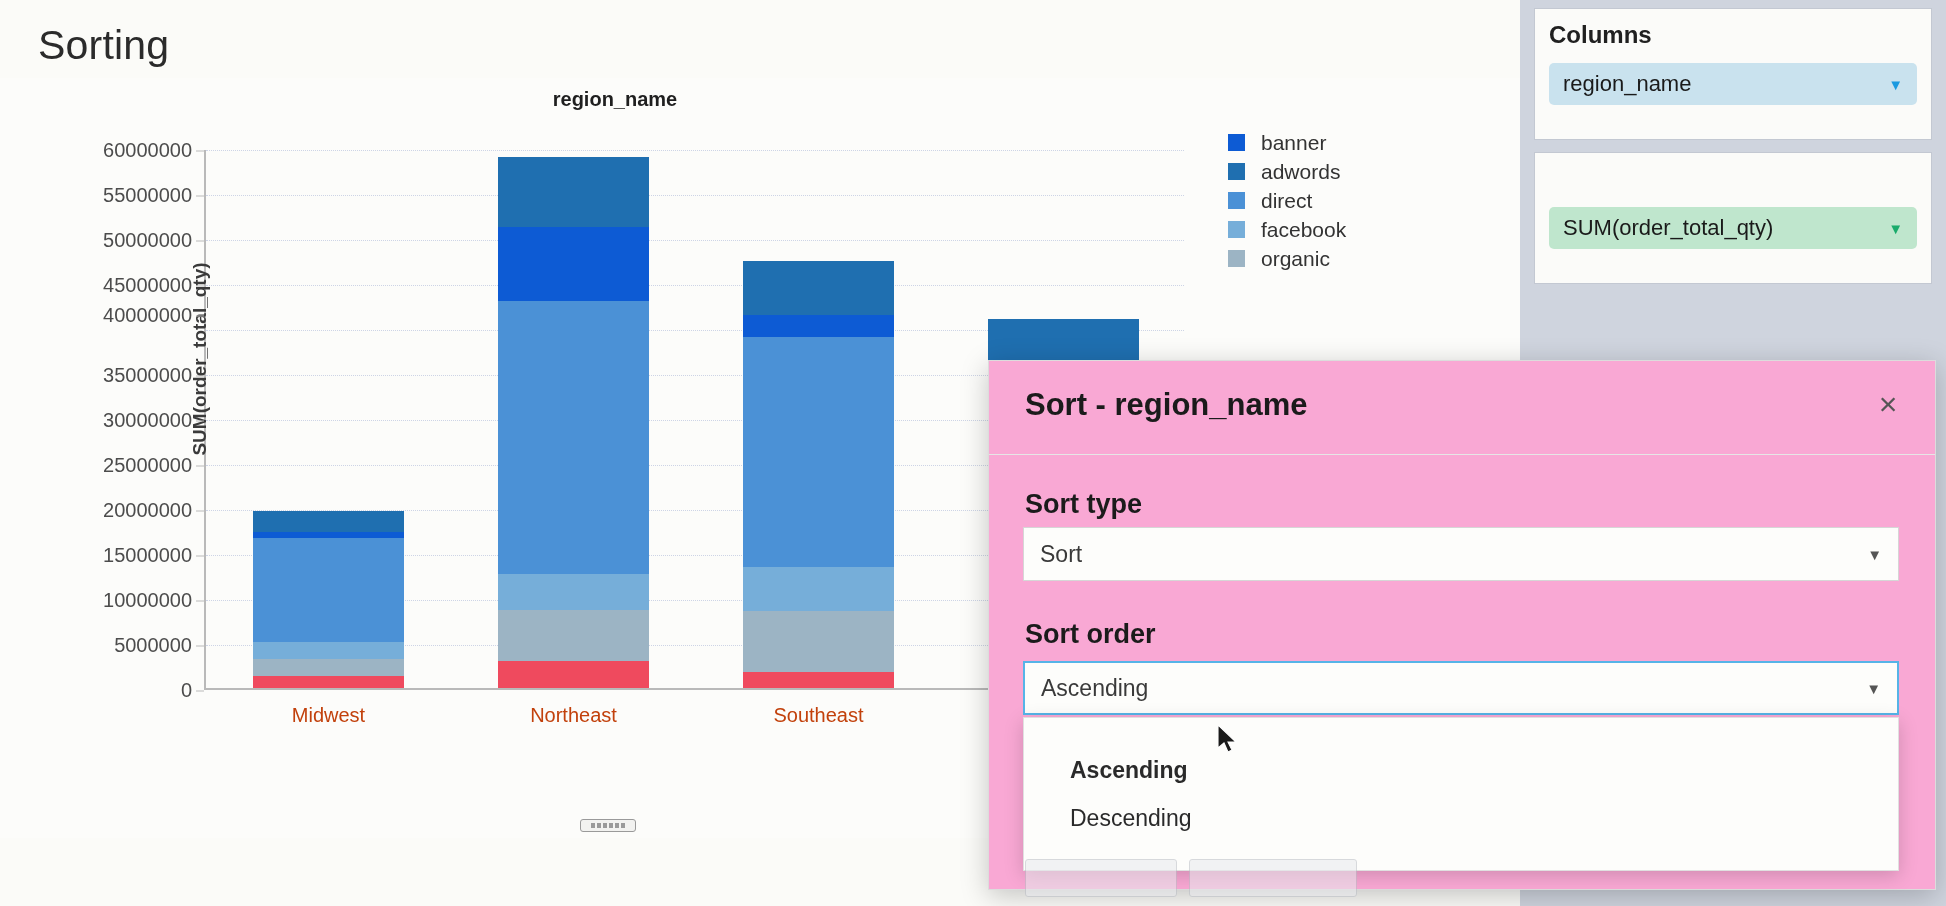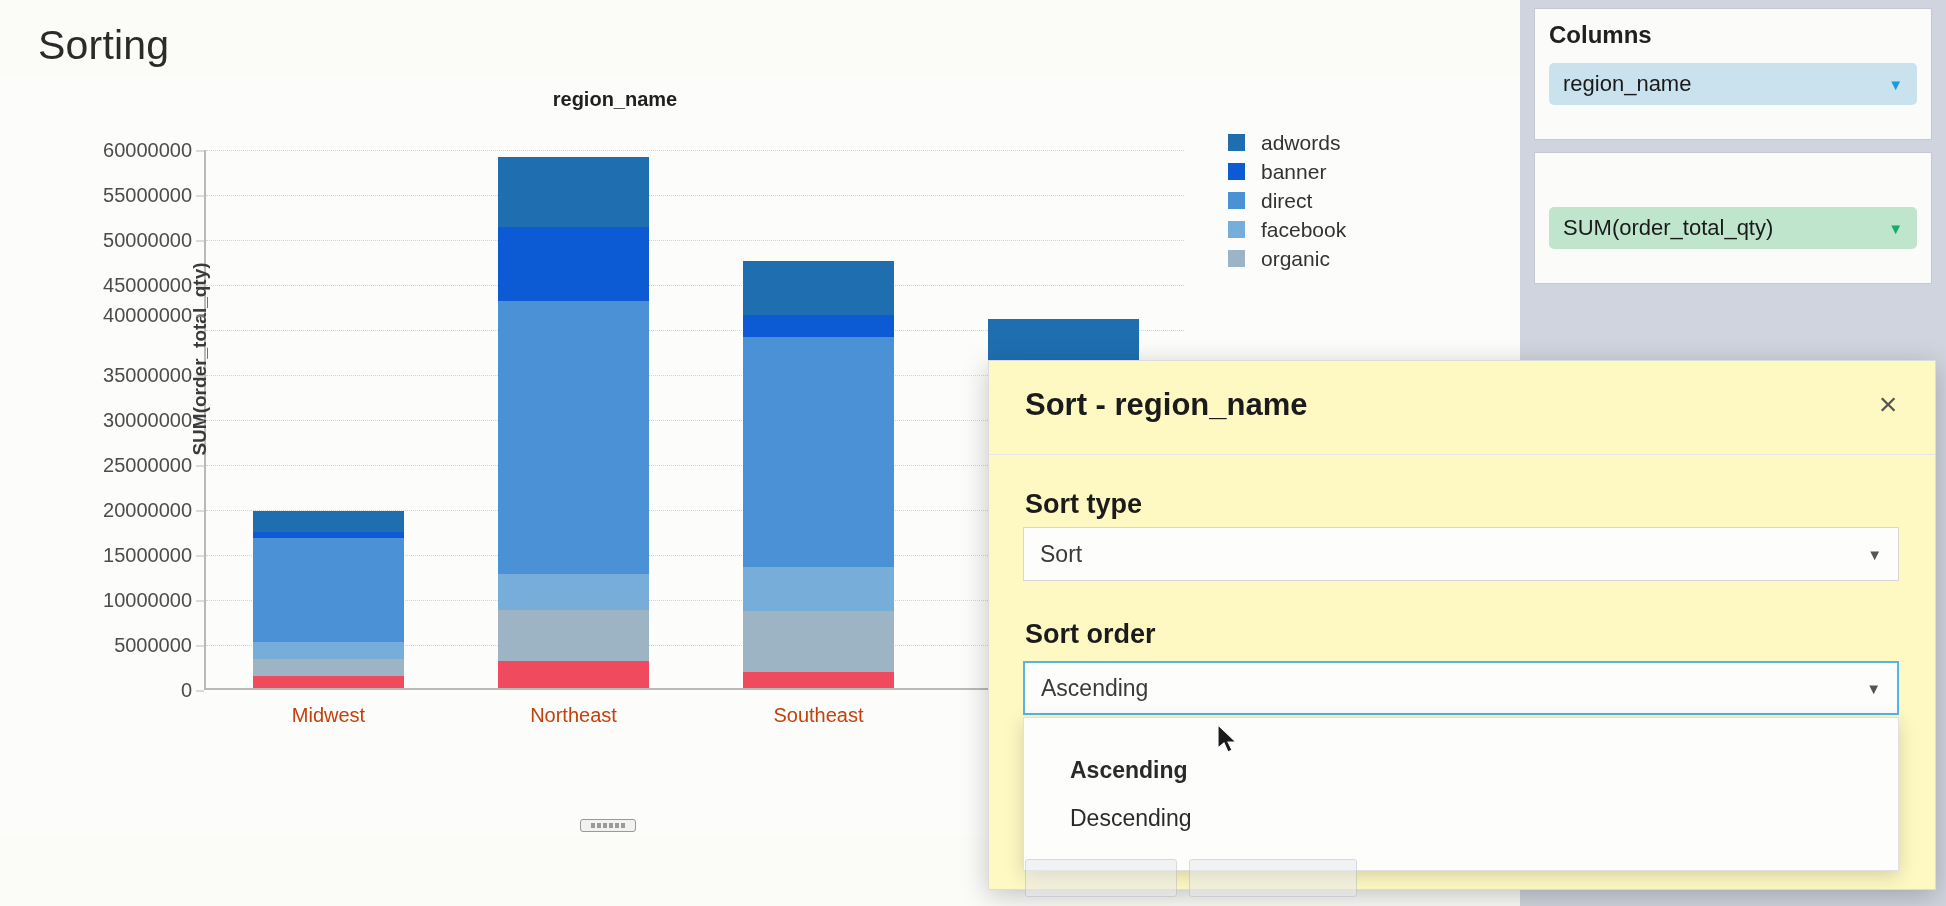--- a/index.html
+++ b/index.html
@@ -108,21 +108,21 @@
   .pill-blue  { background: #c9e2ee; }
   .pill-green { background: #bfe6cd; }
   .pill .caret { margin-left: auto; font-size: 15px; }
   .caret-blue  { color: #1a9ae0; }
   .caret-green { color: #1aab6b; }
 
   
   .dialog {
     position: absolute; left: 988px; top: 360px;
     width: 948px; height: 530px;
-    background: #fef9c3;
+    background: #f9a8d4;
     border: 1px solid #dcdcdc;
     box-shadow: 0 6px 26px rgba(0,0,0,.22);
   }
   .dialog-header {
     position: relative; height: 94px;
     border-bottom: 1px solid #e6e6e6;
   }
   .dialog-title {
     position: absolute; left: 36px; top: 26px;
     font-size: 31px; font-weight: bold; color: #1b1b1b;
@@ -250,26 +250,26 @@
           <div class="seg" style="background: rgb(75, 145, 214); height: 206.1px; bottom: 104.4px;"></div>
           <div class="seg" style="background: rgb(13, 91, 212); height: 11.7px; bottom: 310.5px;"></div>
           <div class="seg" style="background: rgb(31, 111, 176); height: 46.8px; bottom: 322.2px;"></div>
         </div>
         <div class="xtick" style="left: 857.5px;">Southwest</div>
       </div>
 
     <div class="legend">
       <div class="legend-clip" id="legend-items">
           <div class="legend-item">
+            <span class="legend-sw" style="background: rgb(13, 91, 212);"></span>
+            <span class="legend-label">banner</span>
+          </div>
+          <div class="legend-item">
             <span class="legend-sw" style="background: rgb(31, 111, 176);"></span>
             <span class="legend-label">adwords</span>
-          </div>
-          <div class="legend-item">
-            <span class="legend-sw" style="background: rgb(13, 91, 212);"></span>
-            <span class="legend-label">banner</span>
           </div>
           <div class="legend-item">
             <span class="legend-sw" style="background: rgb(75, 145, 214);"></span>
             <span class="legend-label">direct</span>
           </div>
           <div class="legend-item">
             <span class="legend-sw" style="background: rgb(118, 174, 217);"></span>
             <span class="legend-label">facebook</span>
           </div>
           <div class="legend-item">

